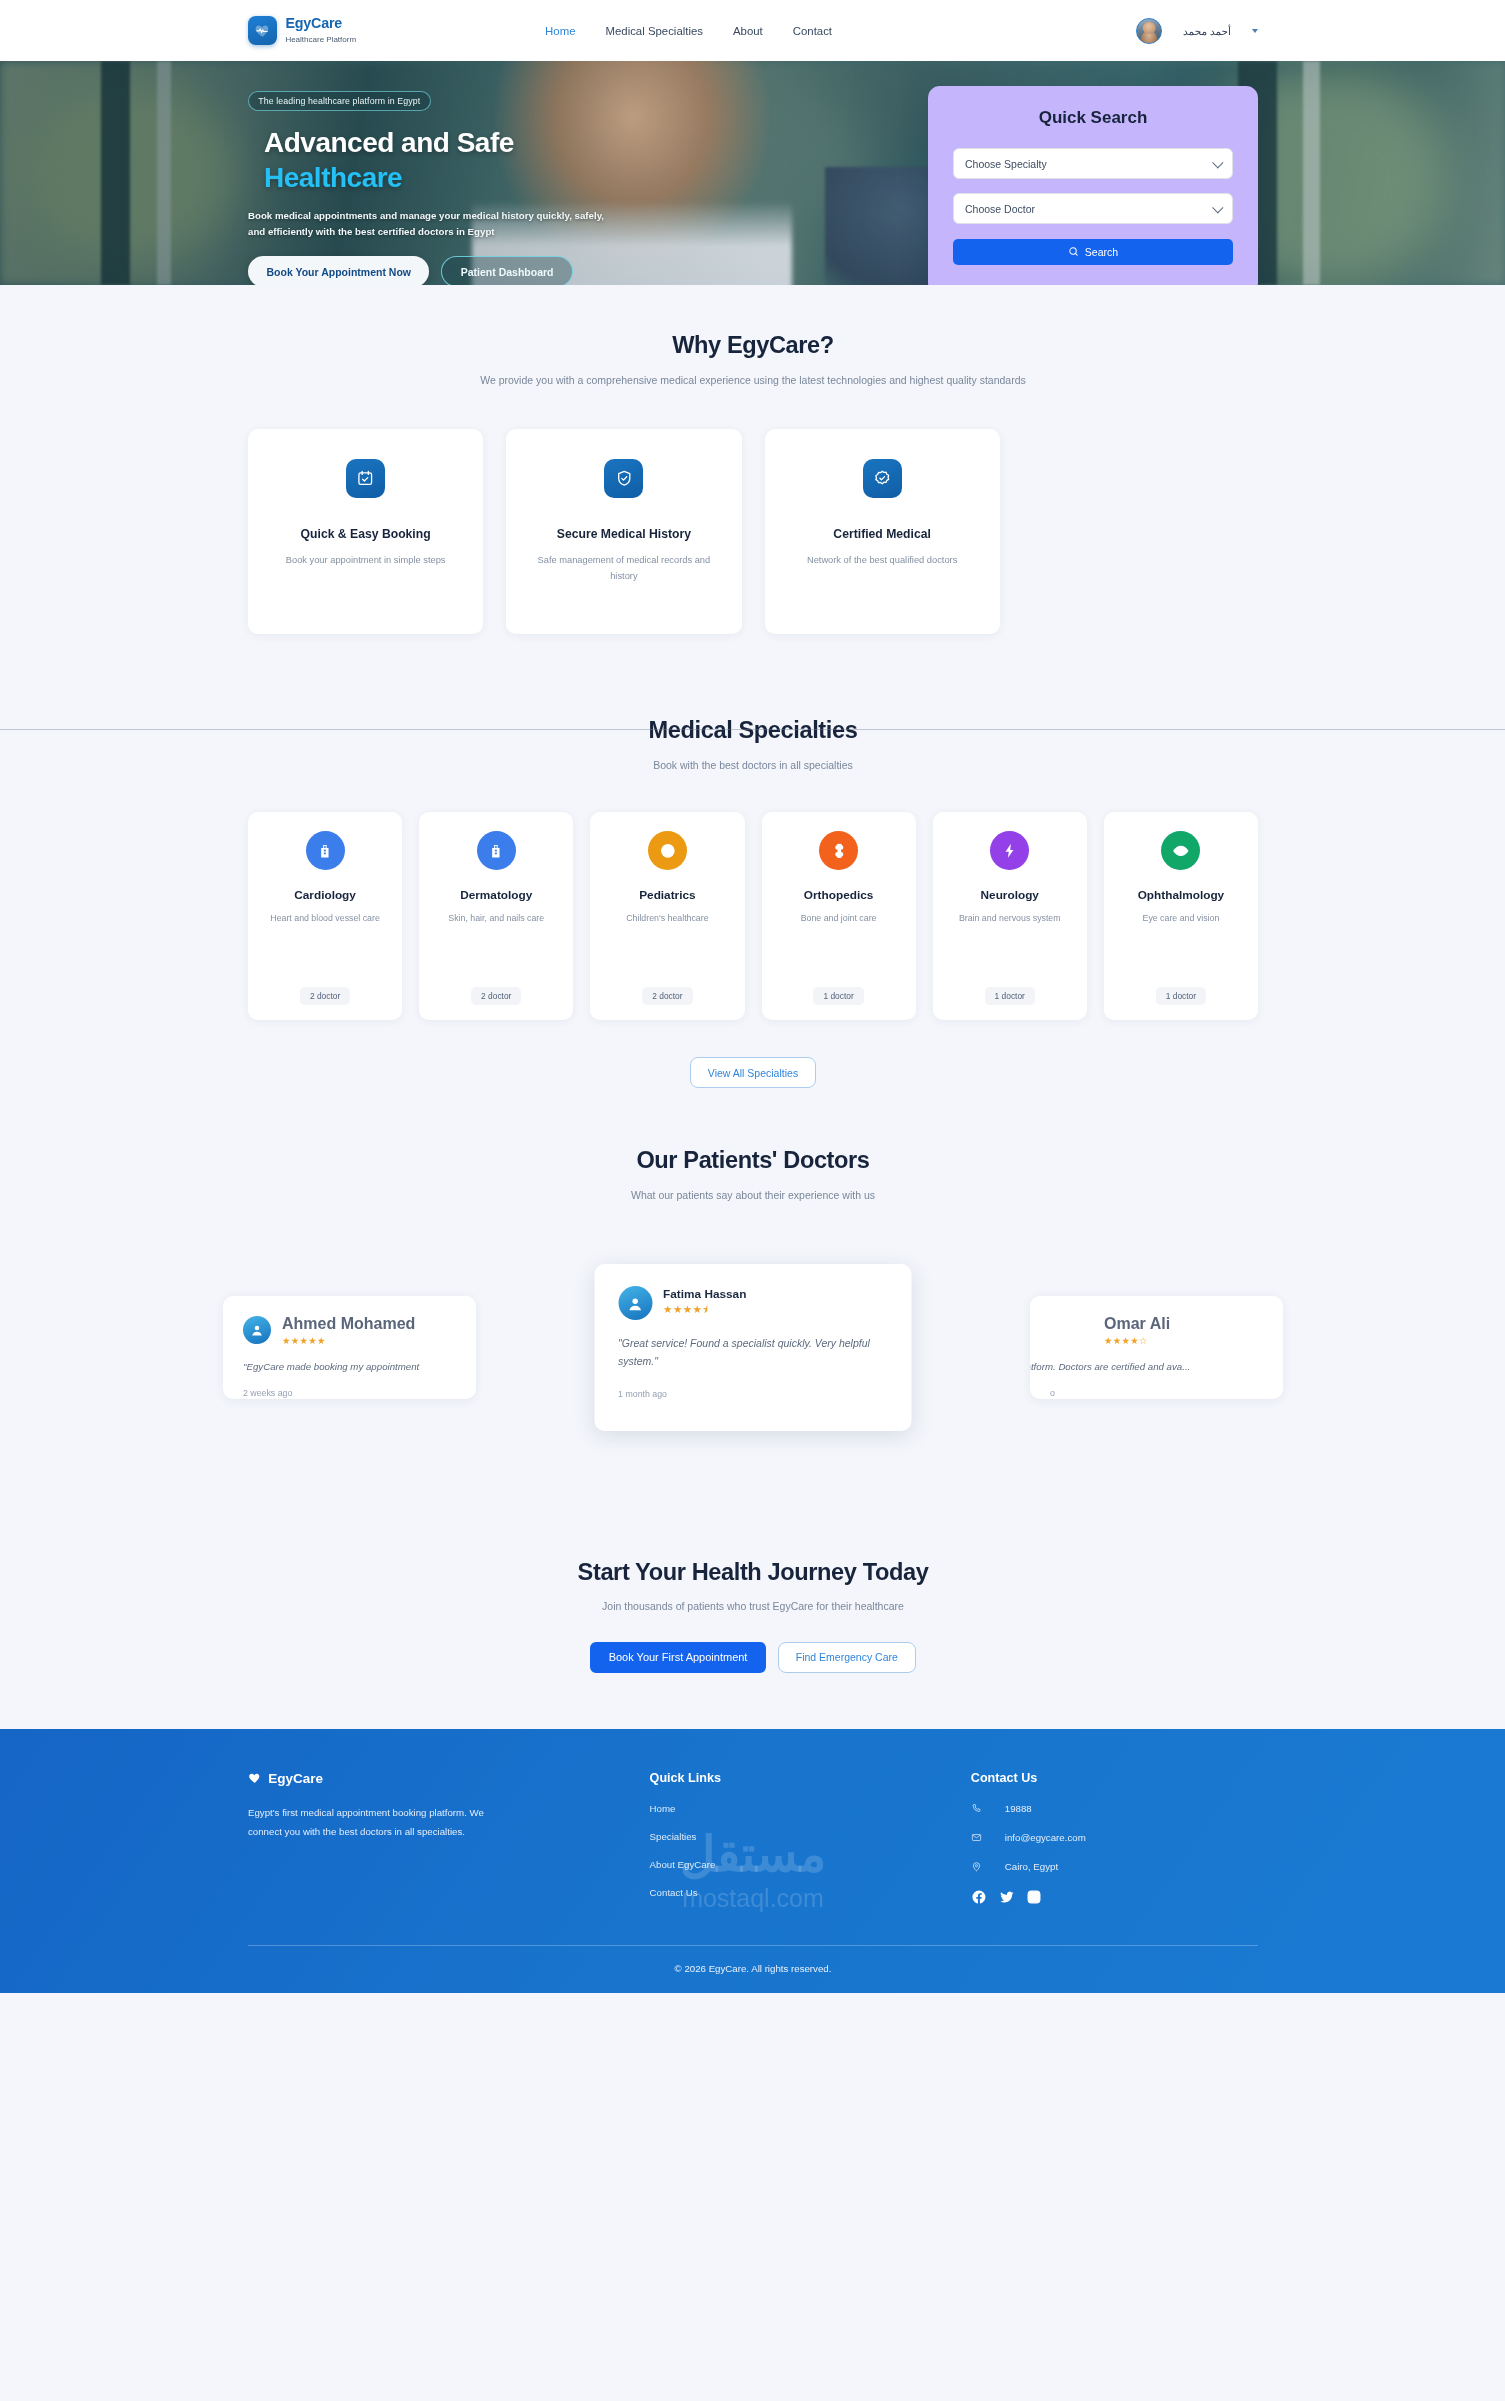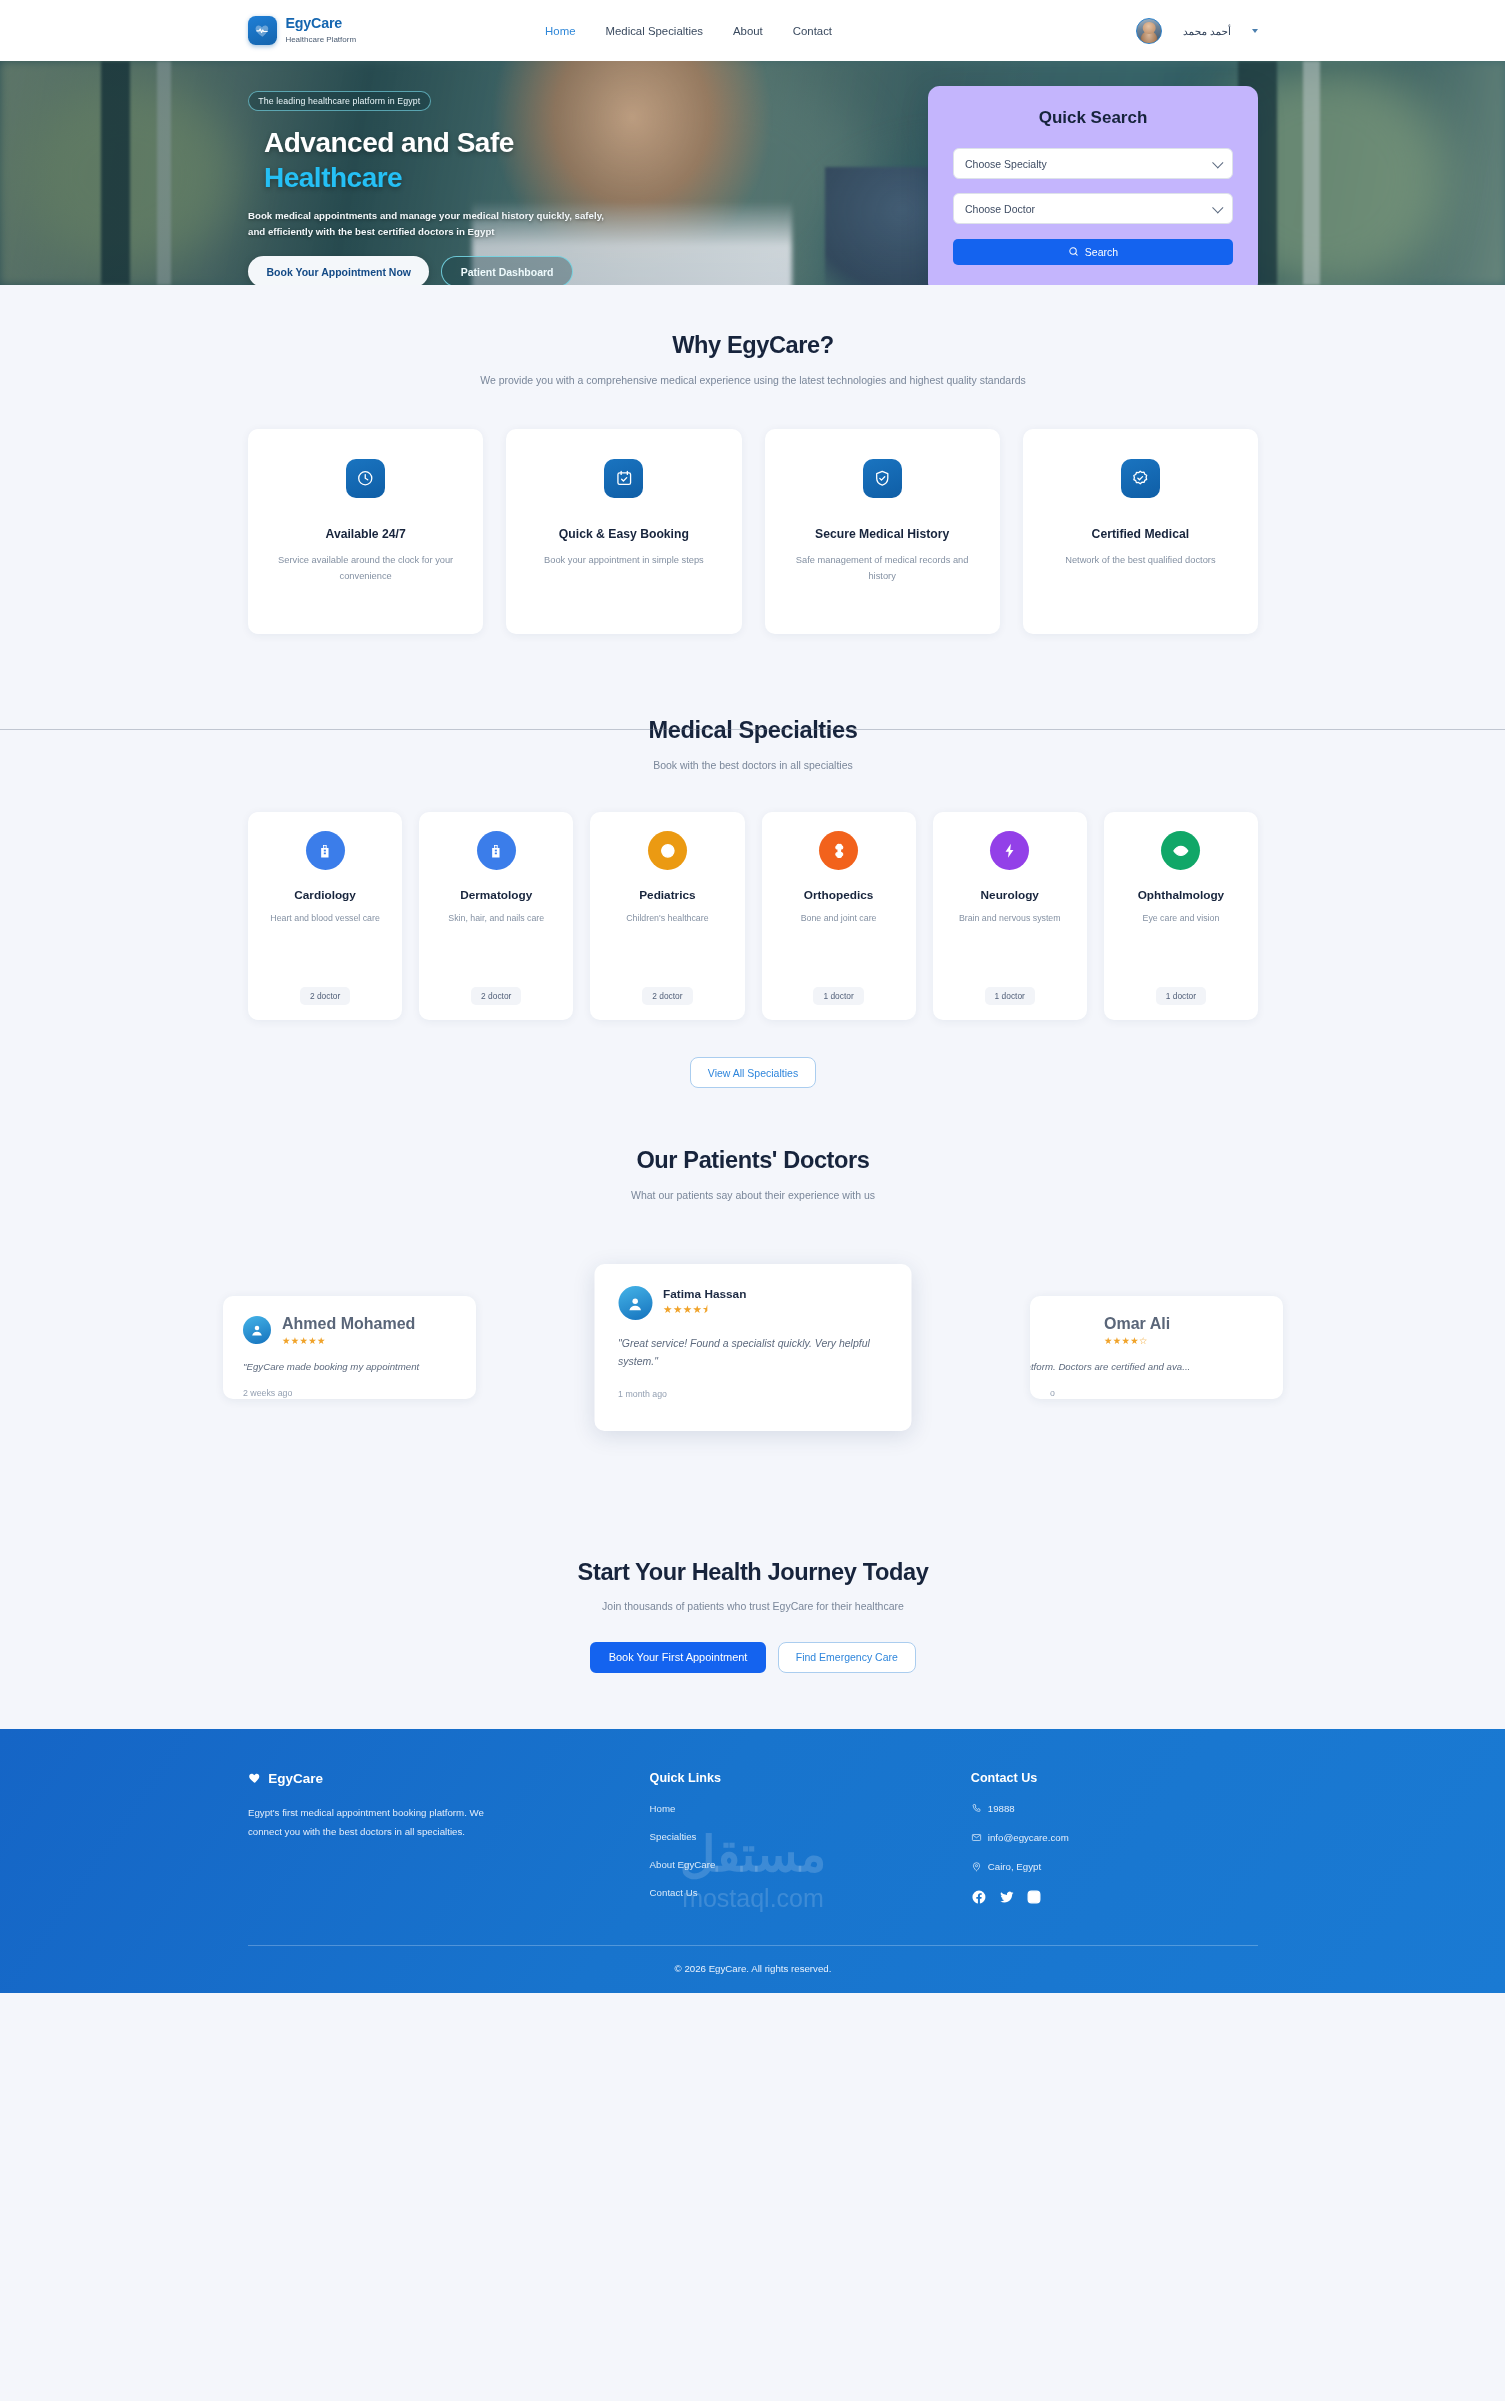--- a/index.html
+++ b/index.html
@@ -227,21 +227,21 @@
   .footer {
     background: linear-gradient(125deg, #1565c6 0%, #1874cd 45%, #1a7ad3 100%);
     color:#fff; padding: 42px 248px 0; position:relative;
   }
   .foot-grid { display:grid; grid-template-columns: 1.28fr 1fr 1fr; gap: 34px; }
   .foot-brand { display:flex; align-items:center; gap: 6.7px; font-size: 13.5px; font-weight: 700; }
   .foot-brand svg { width: 13.5px; height: 13.5px; fill:#fff; }
   .foot-desc { font-size: 9.7px; line-height: 1.95; color:#e4eefb; margin-top: 17px; max-width: 261px; }
   .foot-h { font-size: 12.6px; font-weight: 700; margin-bottom: 18.5px; }
   .foot-link { display:block; font-size: 9.7px; color:#dcebfa; text-decoration:none; margin-bottom: 17px; }
-  .foot-item { display:flex; align-items:center; gap: 6px; font-size: 9.7px; color:#e4eefb; margin-bottom: 17.7px; }
+  .foot-item { display:flex; align-items:center; gap: 23px; font-size: 9.7px; color:#e4eefb; margin-bottom: 17.7px; }
   .foot-item svg { width: 11px; height: 11px; fill:none; stroke:#e4eefb; stroke-width:1.6; }
   .socials { display:flex; gap: 11.8px; margin-top: 5px; }
   .socials svg { width: 16px; height: 16px; fill:#fff; }
   .foot-rule { border-top: 0.8px solid rgba(255,255,255,.25); margin-top: 30px; }
   .copyright { text-align:center; font-size: 9.7px; color:#eaf2fd; padding: 17px 0 18.5px; }
   .watermark {
     position:absolute; left: 50%; transform: translateX(-50%); top: 101px;
     text-align:center; color: rgba(255,255,255,.16); pointer-events:none; user-select:none;
   }
   .wm-ar { font-size: 49px; font-weight: 700; direction: rtl; line-height: 1; }
@@ -336,30 +336,20 @@
         <span>Search</span>
       </button>
     </div>
   </section>
 
   <section class="section why">
     <h2 class="sec-title">Why EgyCare?</h2>
     <p class="sec-sub">We provide you with a comprehensive medical experience using the latest technologies and highest quality standards</p>
     <div class="why-grid">
 
-      <div class="why-card">
-        <span class="why-icon">
-          <svg viewBox="0 0 24 24">
-              <circle cx="12" cy="12" r="8.5"></circle>
-              <path d="M12 7.2V12l3.2 2" stroke-linecap="round"></path>
-            </svg>
-        </span>
-        <div class="why-h">Available 24/7</div>
-        <div class="why-p">Service available around the clock for your convenience</div>
-      </div>
 
       <div class="why-card">
         <span class="why-icon">
           <svg viewBox="0 0 24 24">
               <rect x="3.8" y="5" width="16.4" height="15" rx="2.2"></rect>
               <path d="M8 3v4M16 3v4M8.6 13.2l2.3 2.3 4.3-4.3" stroke-linecap="round" stroke-linejoin="round"></path>
             </svg>
         </span>
         <div class="why-h">Quick &amp; Easy Booking</div>
         <div class="why-p">Book your appointment in simple steps</div>

